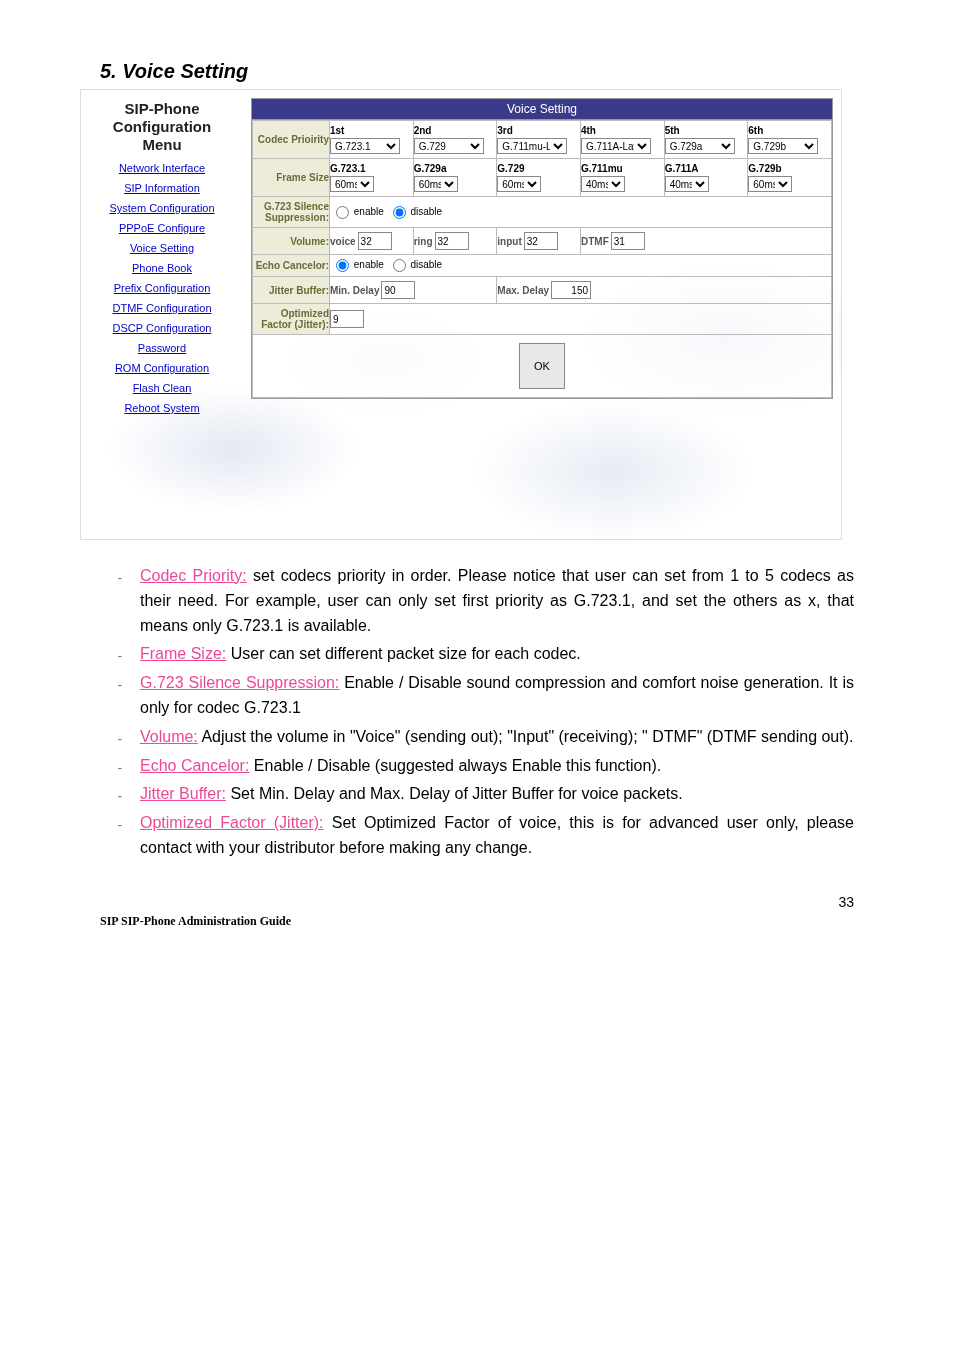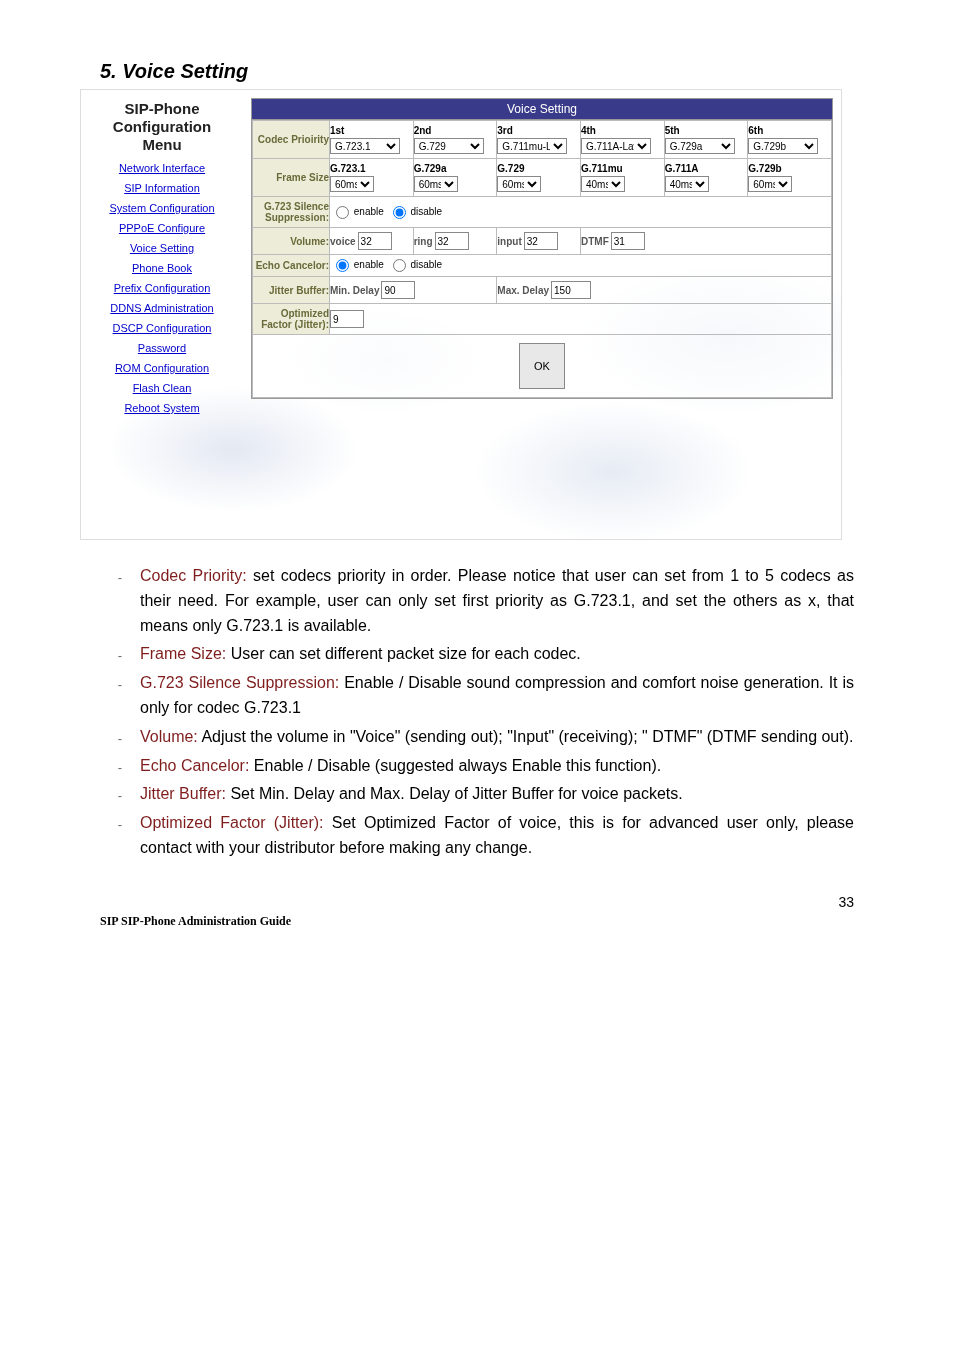--- a/index.html
+++ b/index.html
@@ -106,21 +106,21 @@
   select.small, input.small {
     font-size: 10px;
     border: 1px solid #888;
     background: #fff;
     height: 16px;
     box-sizing: border-box;
   }
   select.wide { width: 70px;}
   select.tiny { width: 44px;}
   input.num { width: 28px; height:16px; font-size:10px; border:1px solid #888; background:#fff; padding:0 2px;}
-  input.num-wide { width: 34px;}
+  input.num-wide { width: 34px; text-align: right;}
   .radio-wrap { font-size:10px; }
   .radio-wrap input { vertical-align: middle; margin:0 2px 0 6px;}
   .ok-row { text-align:center; padding:8px; border:1px solid #bbb; border-top:none; background:rgba(255,255,255,0.55);}
   .ok-btn {
     font-size: 11px;
     padding: 16px 14px;
     border: 1px solid #888;
     background: #e8e8e8;
   }
   
@@ -136,21 +136,21 @@
   }
   .dash {
     width: 40px;
     text-align: center;
     color: #666;
     flex-shrink: 0;
     font-size: 13px;
     padding-top:4px;
   }
   .desc-body { flex:1; }
-  .term { color: #7f1d1d; }
+  .term { color: #ec4899; text-decoration: underline; }
   .page-num {
     text-align: right;
     font-size: 14px;
     margin-top: 33px;
   }
   .footer {
     font-size: 12px;
     font-weight: bold;
     margin-top: 4px;
     font-family: "Times New Roman", serif;
@@ -174,21 +174,21 @@
         <span>Configuration</span><br>
         <span>Menu</span>
       </div>
       <a href="#">Network Interface</a>
       <a href="#">SIP Information</a>
       <a href="#">System Configuration</a>
       <a href="#">PPPoE Configure</a>
       <a href="#">Voice Setting</a>
       <a href="#">Phone Book</a>
       <a href="#">Prefix Configuration</a>
-      <a href="#">DDNS Administration</a>
+      <a href="#">DTMF Configuration</a>
       <a href="#">DSCP Configuration</a>
       <a href="#">Password</a>
       <a href="#">ROM Configuration</a>
       <a href="#">Flash Clean</a>
       <a href="#">Reboot System</a>
     </div>
 
     <div class="main">
       <div class="panel">
         <div class="panel-title">Voice Setting</div>

